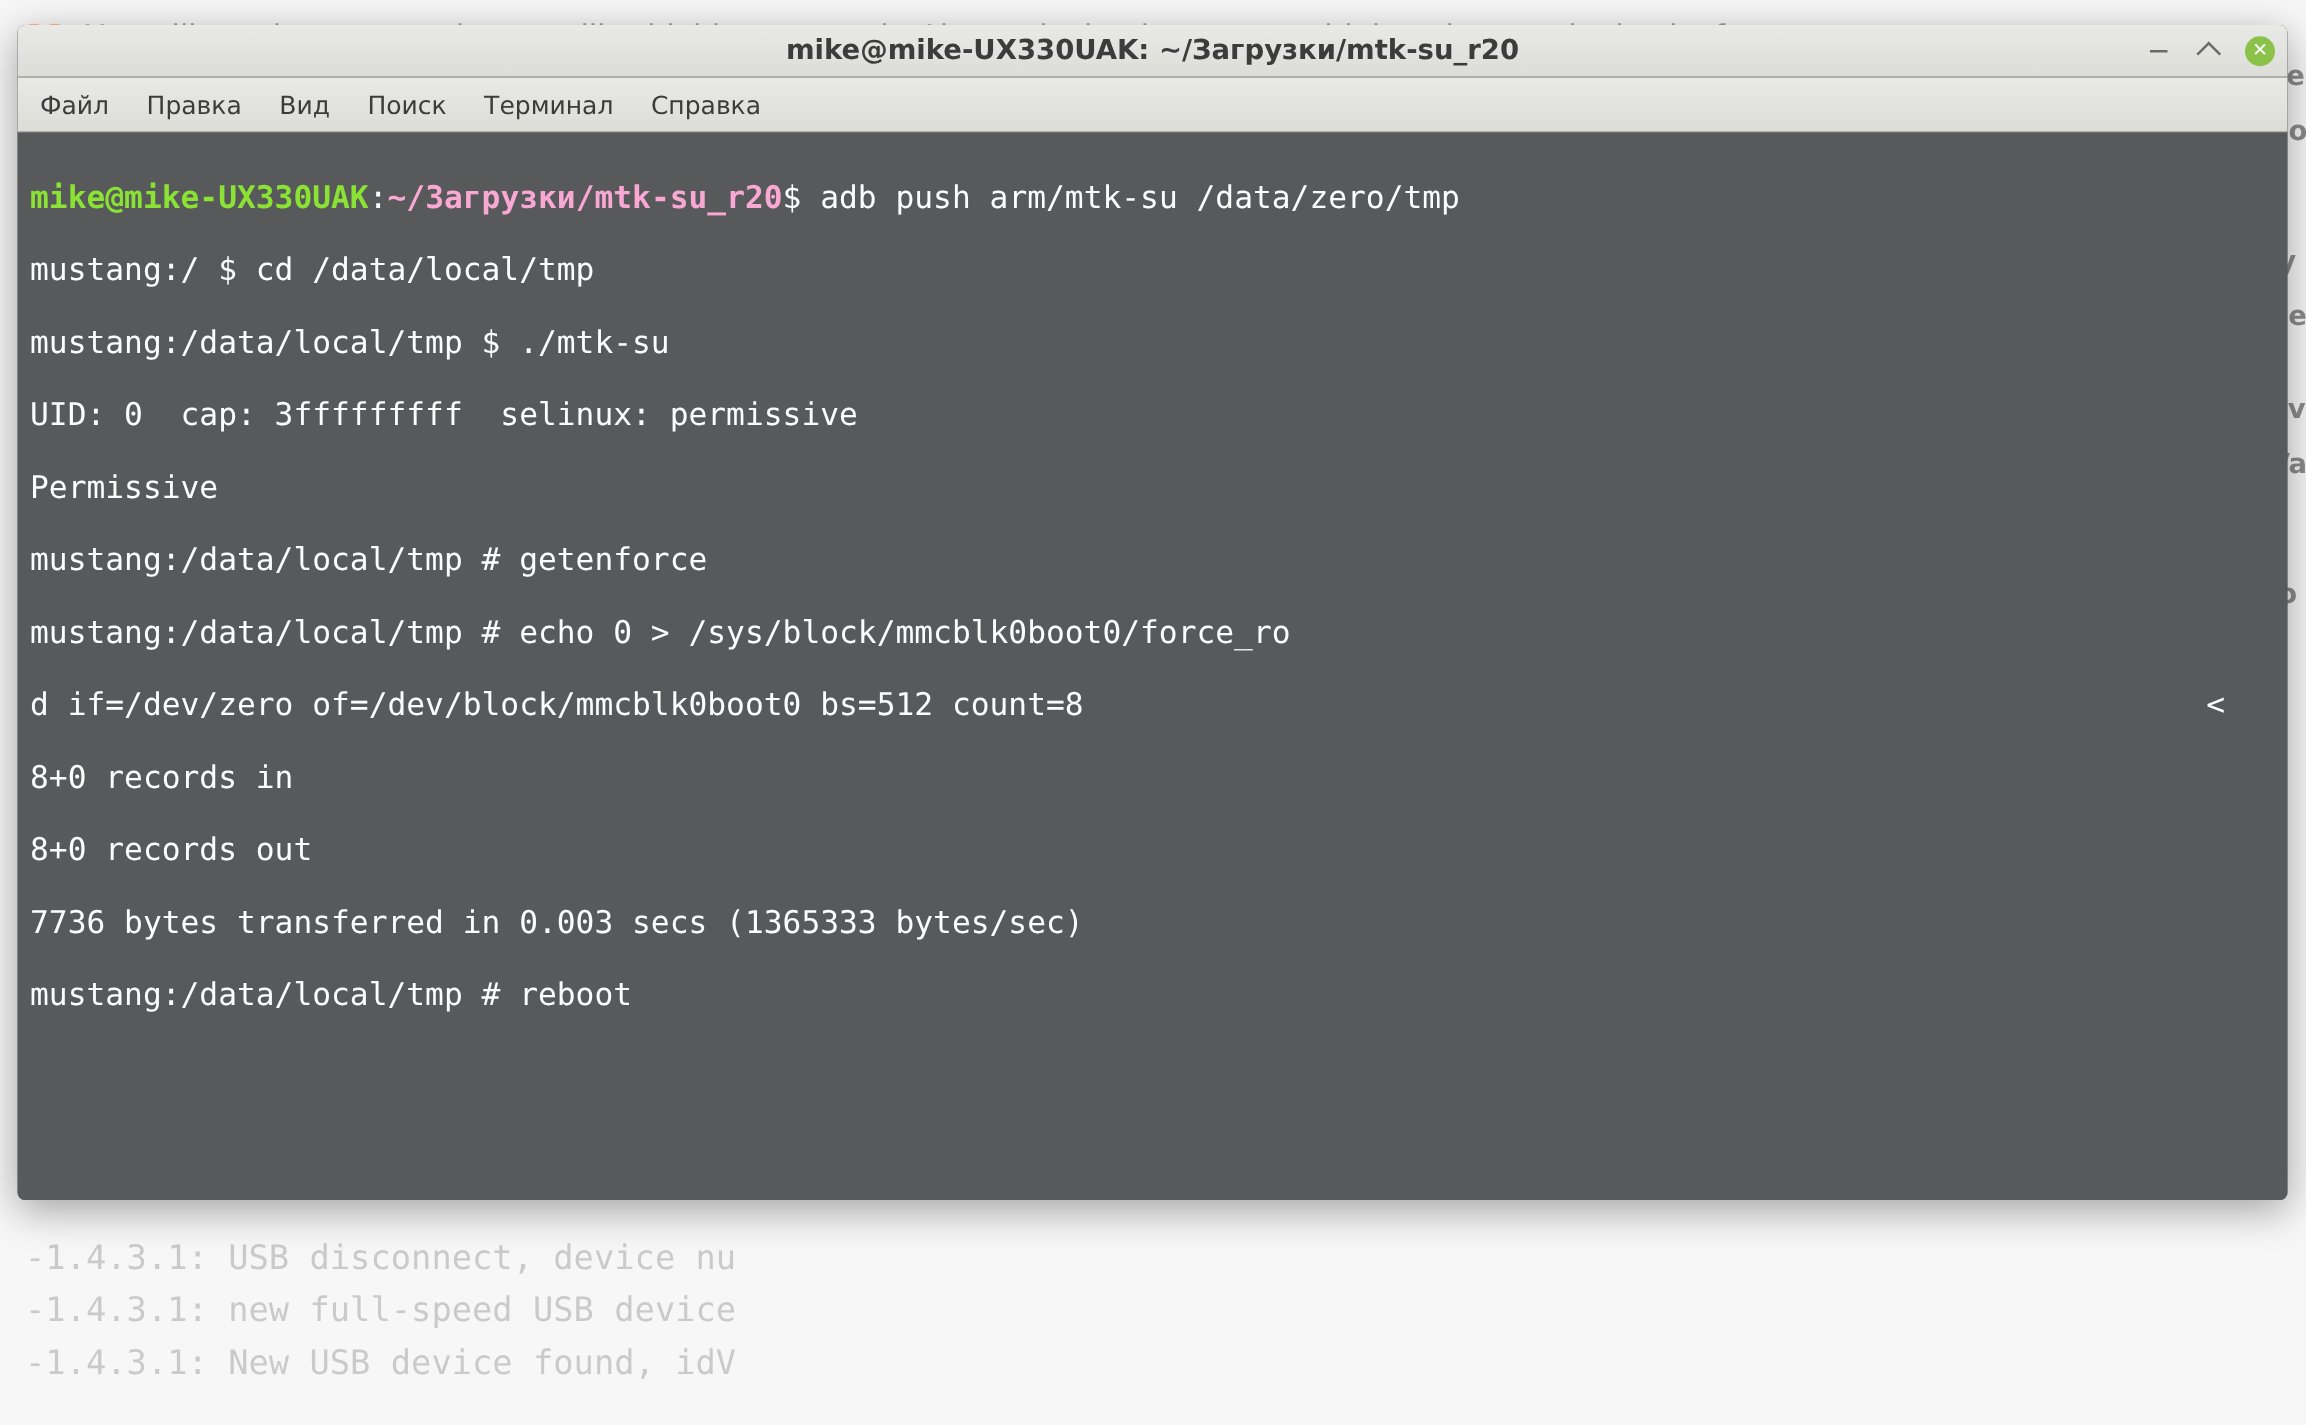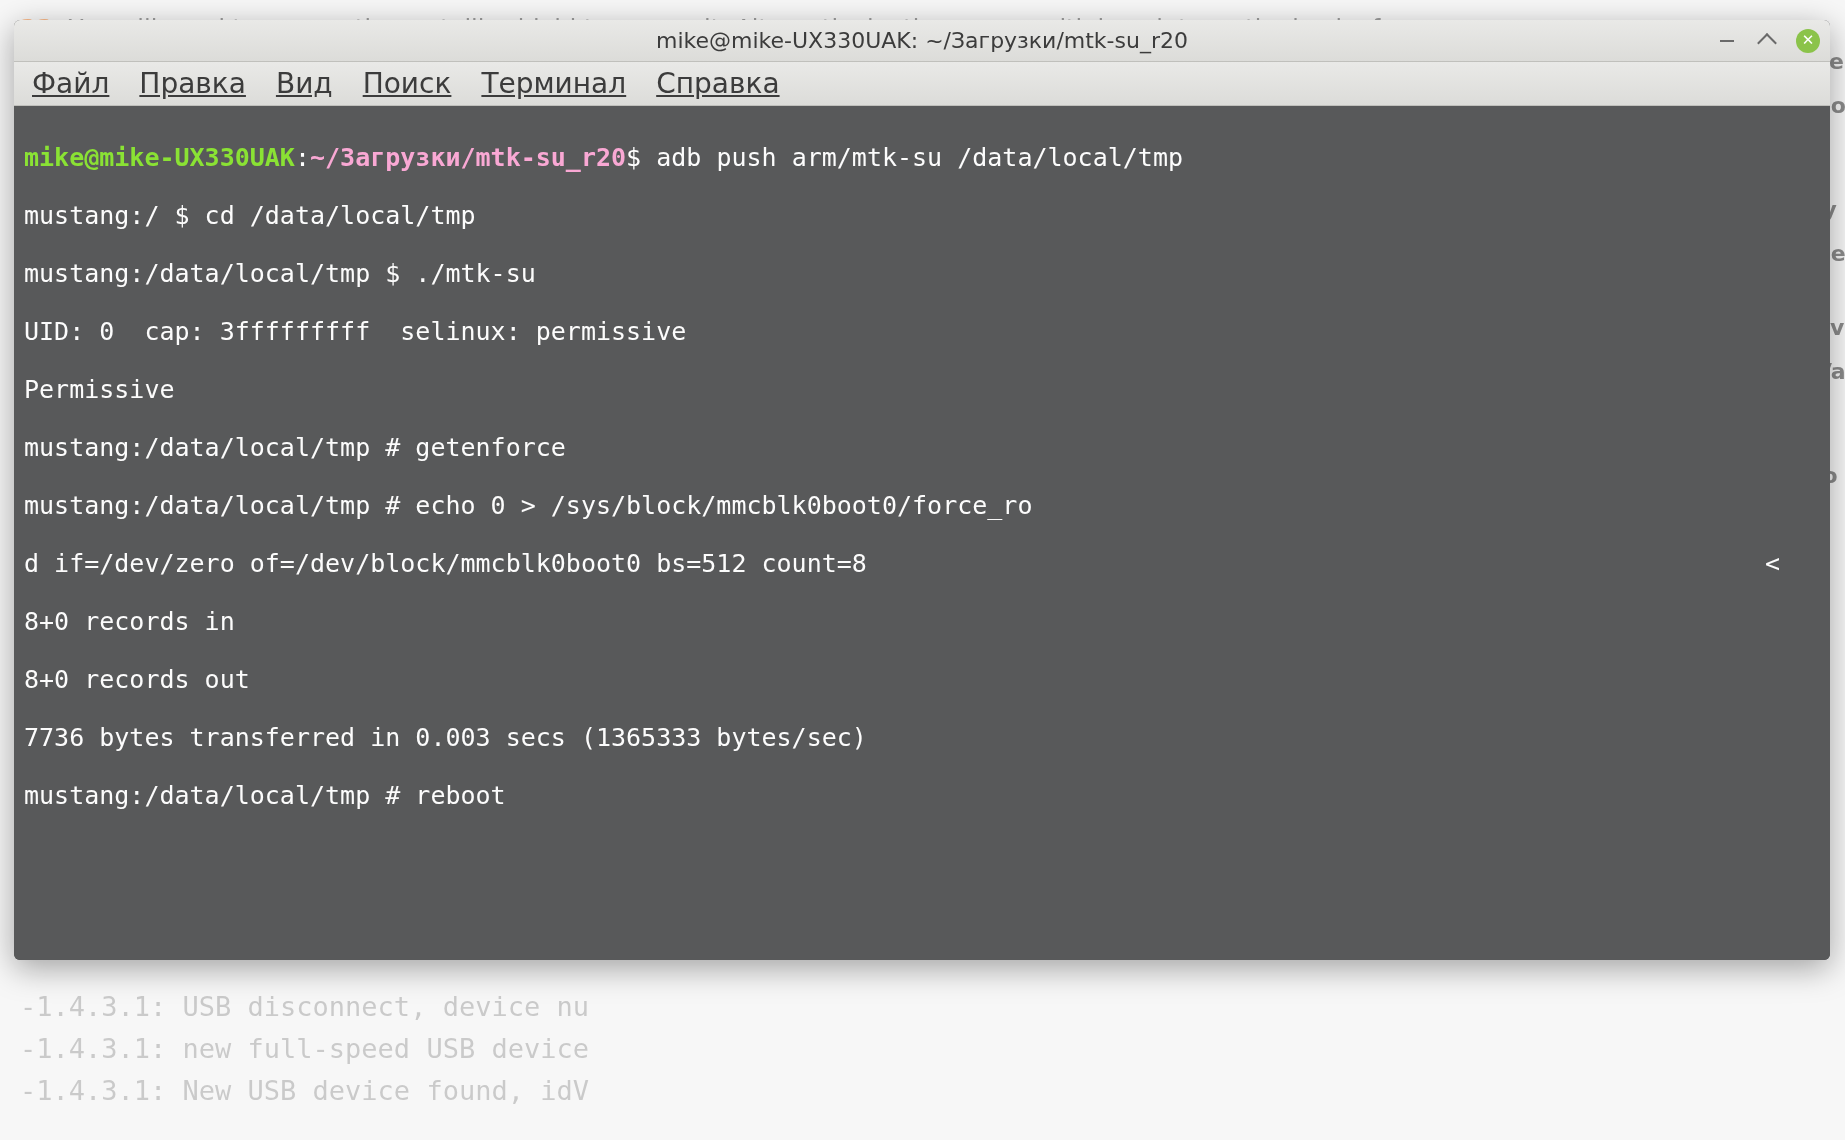--- a/index.html
+++ b/index.html
@@ -83,21 +83,21 @@
       background: linear-gradient(#e9e9e7, #dcdcd9);
       border-bottom: 1px solid #c0c0bc;
       display: flex;
       align-items: center;
       justify-content: center;
       position: relative;
     }
 
     .window-title {
       font-size: 22px;
-      font-weight: 400;
+      font-weight: 700;
       color: #3c3c3c;
     }
 
     .window-controls {
       position: absolute;
       right: 10px;
       top: 50%;
       transform: translateY(-50%);
       display: flex;
       gap: 18px;
@@ -150,24 +150,23 @@
       height: 44px;
       background: linear-gradient(#e9e9e7, #dcdcd9);
       border-bottom: 1px solid #c0c0bc;
       display: flex;
       align-items: center;
       padding: 0 18px;
       gap: 30px;
     }
 
     .menu-item {
-      font-size: 28px;
+      font-size: 20px;
       color: #3c3c3c;
       cursor: pointer;
-      text-decoration: underline;
     }
 
     .terminal-body {
       flex: 1;
       background: #58595a;
       padding: 8px 10px;
       font-family: "DejaVu Sans Mono", "Liberation Mono", monospace;
       font-size: 25px;
       line-height: 1.16;
       color: #fff;
@@ -252,21 +251,21 @@
   </div>
   <div class="menubar">
     <span class="menu-item">Файл</span>
     <span class="menu-item">Правка</span>
     <span class="menu-item">Вид</span>
     <span class="menu-item">Поиск</span>
     <span class="menu-item">Терминал</span>
     <span class="menu-item">Справка</span>
   </div>
   <div class="terminal-body">
-<span class="term-line"><span class="t-green">mike@mike-UX330UAK</span><span class="t-white">:</span><span class="t-blue">~/Загрузки/mtk-su_r20</span><span class="t-white">$ </span><span class="t-plain">adb push arm/mtk-su /data/local/tmp</span></span>
+<span class="term-line"><span class="t-green">mike@mike-UX330UAK</span><span class="t-white">:</span><span class="t-blue">~/Загрузки/mtk-su_r20</span><span class="t-white">$ </span><span class="t-plain">adb push arm/mtk-su /data/zero/tmp</span></span>
 <span class="term-line t-plain">mustang:/ $ cd /data/local/tmp</span>
 <span class="term-line t-plain">mustang:/data/local/tmp $ ./mtk-su</span>
 <span class="term-line t-plain">UID: 0  cap: 3fffffffff  selinux: permissive</span>
 <span class="term-line t-plain">Permissive</span>
 <span class="term-line t-plain">mustang:/data/local/tmp # getenforce</span>
 <span class="term-line t-plain">mustang:/data/local/tmp # echo 0 &gt; /sys/block/mmcblk0boot0/force_ro</span>
 <span class="term-line t-plain"><span>d if=/dev/zero of=/dev/block/mmcblk0boot0 bs=512 count=8</span><span class="float-right">&lt;</span></span>
 <span class="term-line t-plain">8+0 records in</span>
 <span class="term-line t-plain">8+0 records out</span>
 <span class="term-line t-plain">7736 bytes transferred in 0.003 secs (1365333 bytes/sec)</span>

